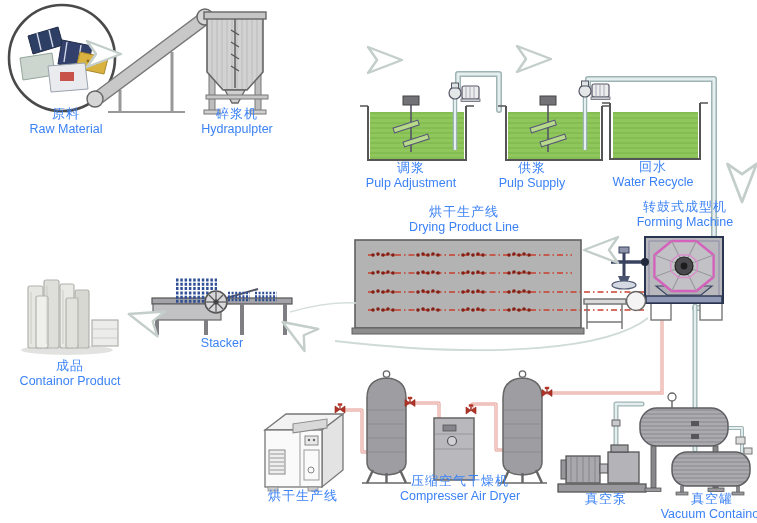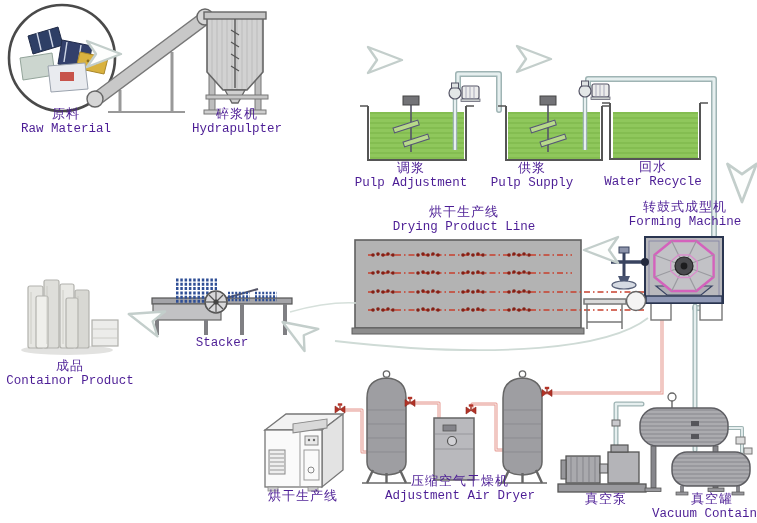--- a/index.html
+++ b/index.html
@@ -1,21 +1,21 @@
 <!DOCTYPE html>
 <html><head>
 <meta charset="utf-8">
 <style>
   html,body{margin:0;padding:0;background:#fff;}
   .stage{position:relative;width:757px;height:523px;background:#ffffff;overflow:hidden;
          font-family:"Liberation Sans",sans-serif;}
   .stage svg{position:absolute;left:0;top:0;}
-  .lbl{position:absolute;text-align:center;color:#4c1d95;line-height:1.12;}
+  .lbl{position:absolute;text-align:center;color:#3b82f6;line-height:1.12;}
   .zh{font-size:13px;letter-spacing:1px;font-family:"DejaVu Sans",sans-serif;}
-  .en{font-size:12.5px;font-family:Liberation Mono, monospace;}
+  .en{font-size:12.5px;font-family:Liberation Sans, sans-serif;}
 </style>
 </head>
 <body>
 
 <div class="stage">
 
 <svg width="757" height="523" viewBox="0 0 757 523">
   <defs>
     <pattern id="greenStripe" width="8" height="5" patternUnits="userSpaceOnUse">
       <rect width="8" height="5" fill="#8fc75c"></rect>
@@ -508,21 +508,21 @@
 </div>
 <div class="lbl" style="left:5px;top:359px;width:130px">
   <div class="zh">成品</div>
   <div class="en">Containor Product</div>
 </div>
 <div class="lbl" style="left:233px;top:489px;width:140px">
   <div class="zh">烘干生产线</div>
 </div>
 <div class="lbl" style="left:380px;top:474px;width:160px">
   <div class="zh">压缩空气干燥机</div>
-  <div class="en">Adjustment Air Dryer</div>
+  <div class="en">Compresser Air Dryer</div>
 </div>
 <div class="lbl" style="left:536px;top:492px;width:140px">
   <div class="zh">真空泵</div>
 </div>
 <div class="lbl" style="left:637px;top:492px;width:150px">
   <div class="zh">真空罐</div>
   <div class="en">Vacuum Containor</div>
 </div>
 
 </div>

